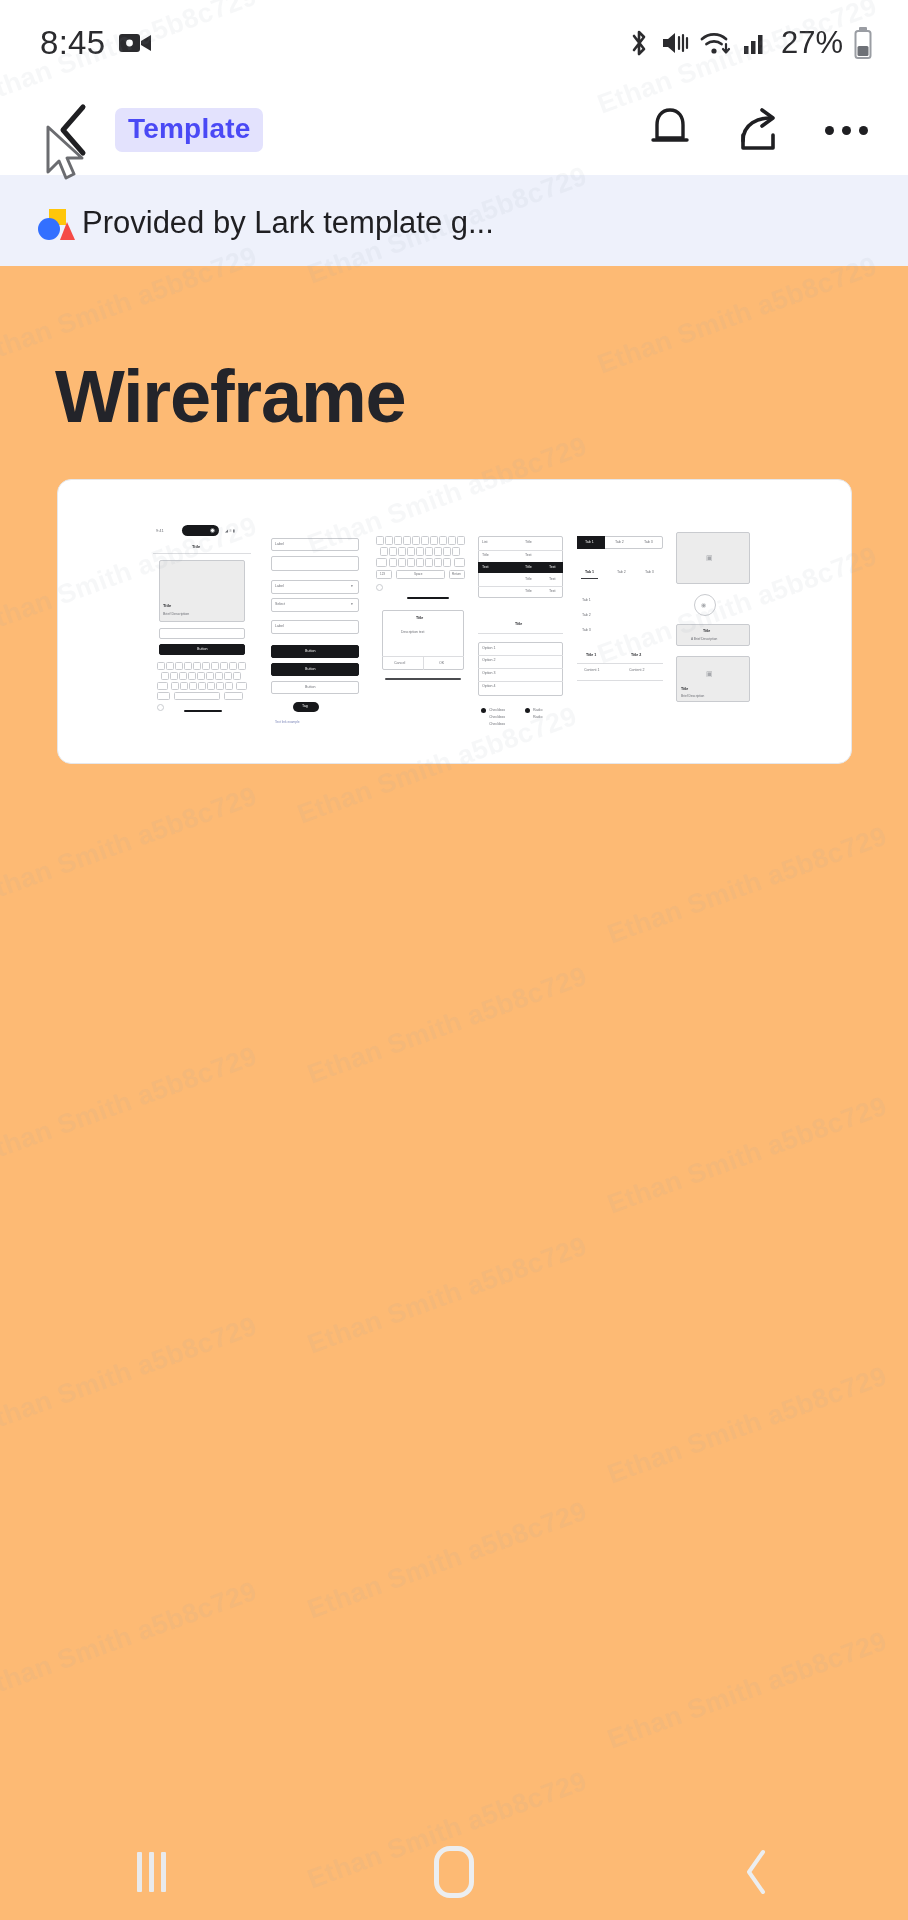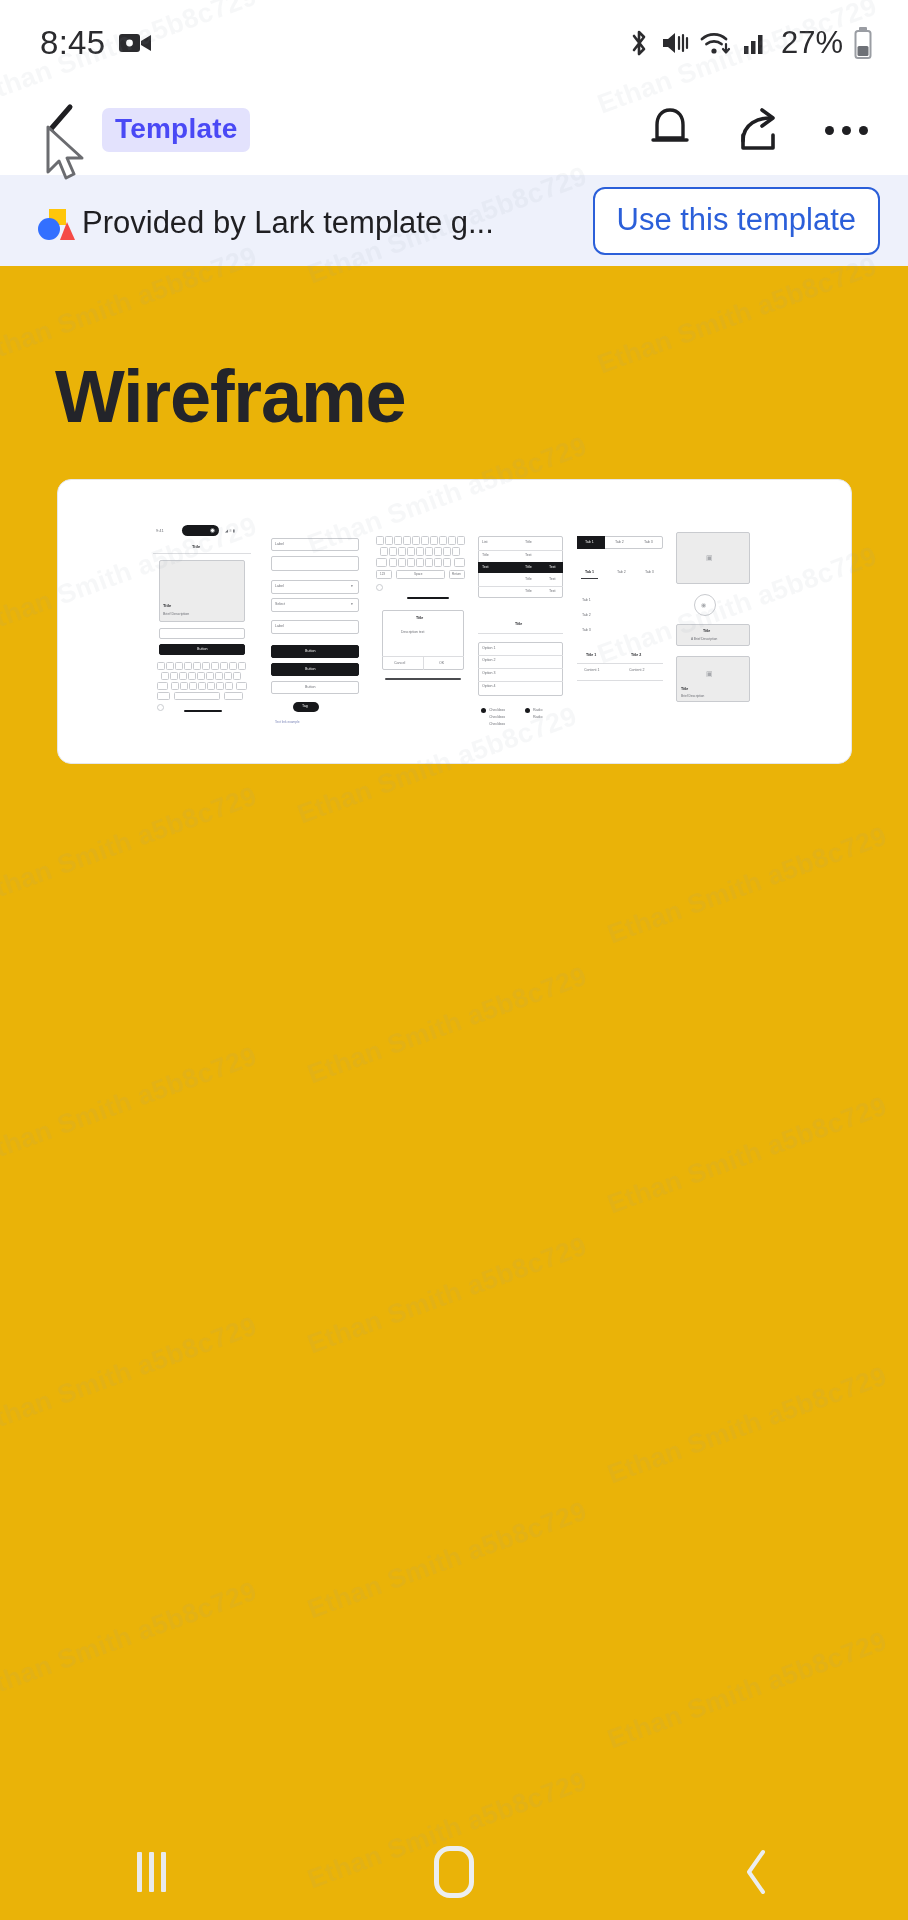--- a/index.html
+++ b/index.html
@@ -31,21 +31,21 @@
     z-index: 10;
   }
   .sb-left { display: flex; align-items: center; gap: 14px; }
   .sb-time { font-size: 33px; color: #2b2b2e; font-weight: 400; letter-spacing: .3px; }
   .sb-right { display: flex; align-items: center; gap: 9px; }
   .sb-batt-text { font-size: 31px; color: #2b2b2e; margin-left: 4px; }
   .ico { display: inline-flex; align-items: center; justify-content: center; }
 
   
   .nav-bar {
-    position: absolute; top: 85px; left: 0; right: 0; height: 90px;
+    position: absolute; top: 85px; left: 13px; right: 0; height: 90px;
     display: flex; align-items: center; justify-content: space-between;
     padding: 0 28px 0 30px; background: #fff; z-index: 12;
   }
   .nav-left { display: flex; align-items: center; gap: 10px; }
   .back-btn { width: 62px; height: 62px; display: flex; align-items: center; justify-content: center; }
   .badge-template {
     background: #e3e2fd; color: #4a49f5;
     font-size: 28px; font-weight: 700;
     padding: 5px 13px 7px; border-radius: 7px;
     letter-spacing: .2px;
@@ -72,21 +72,21 @@
     overflow: hidden; text-overflow: ellipsis;
   }
   .use-tpl-btn {
     border: 2px solid #2b5fd9; color: #2b5fd9;
     background: #fff; border-radius: 12px;
     font-size: 31px; padding: 13px 22px 15px;
     white-space: nowrap; font-family: "Liberation Sans", sans-serif;
   }
 
   
-  .content { position: absolute; top: 266px; left: 0; right: 0; bottom: 0; background: #eab308; z-index: 5; }
+  .content { position: absolute; top: 266px; left: 0; right: 0; bottom: 0; background: #fdba74; z-index: 5; }
   .doc-title {
     font-size: 74px; font-weight: 700; color: #23242a;
     letter-spacing: -1.2px;
     margin: 88px 0 0 55px;
   }
 
   
   .wf-card {
     position: absolute; left: 57px; top: 213px;
     width: 795px; height: 285px;
@@ -220,21 +220,20 @@
     <div class="banner-left">
       <span class="lark-logo">
         <svg width="42" height="40" viewBox="0 0 42 40">
           <path d="M13 4 L30 4 L30 20 L13 20 Z" fill="#ffc60a"></path>
           <circle cx="13" cy="24" r="11" fill="#3370ff"></circle>
           <path d="M24 35 L31 17 L39 35 Z" fill="#f54a45"></path>
         </svg>
       </span>
       <span class="banner-text">Provided by Lark template g...</span>
     </div>
-    <button class="use-tpl-btn">Use this template</button>
   </div>
 
   <div class="content">
     <h1 class="doc-title">Wireframe</h1>
 
     <div class="wf-card">
       <div class="wf-inner">
 
         <div>
 

